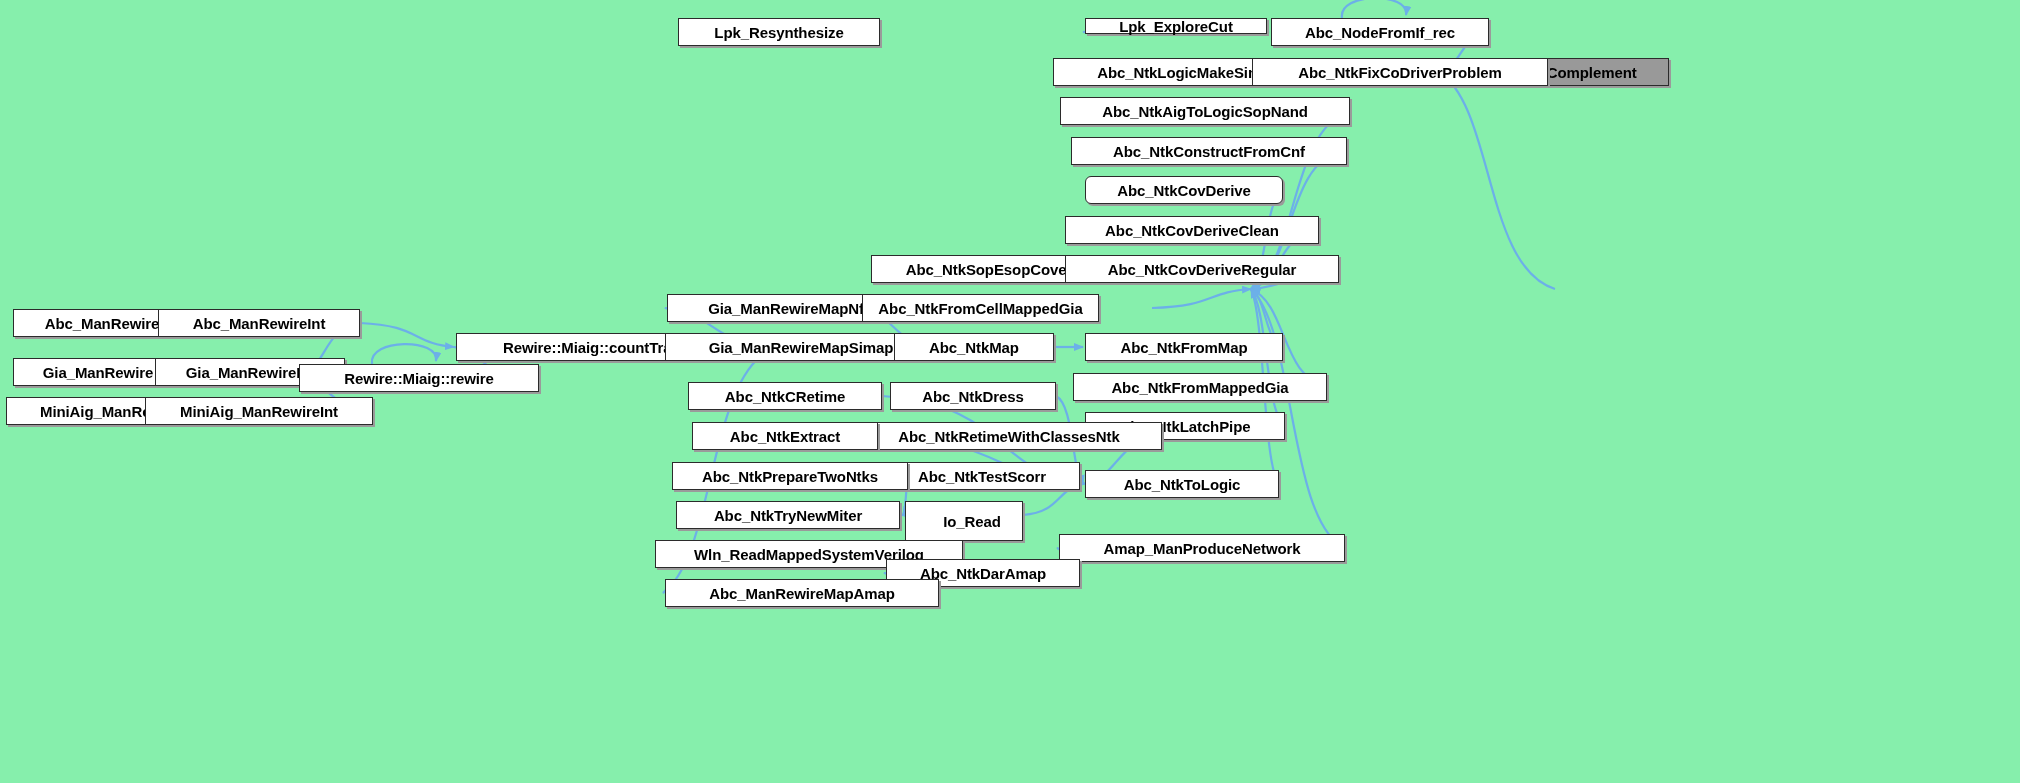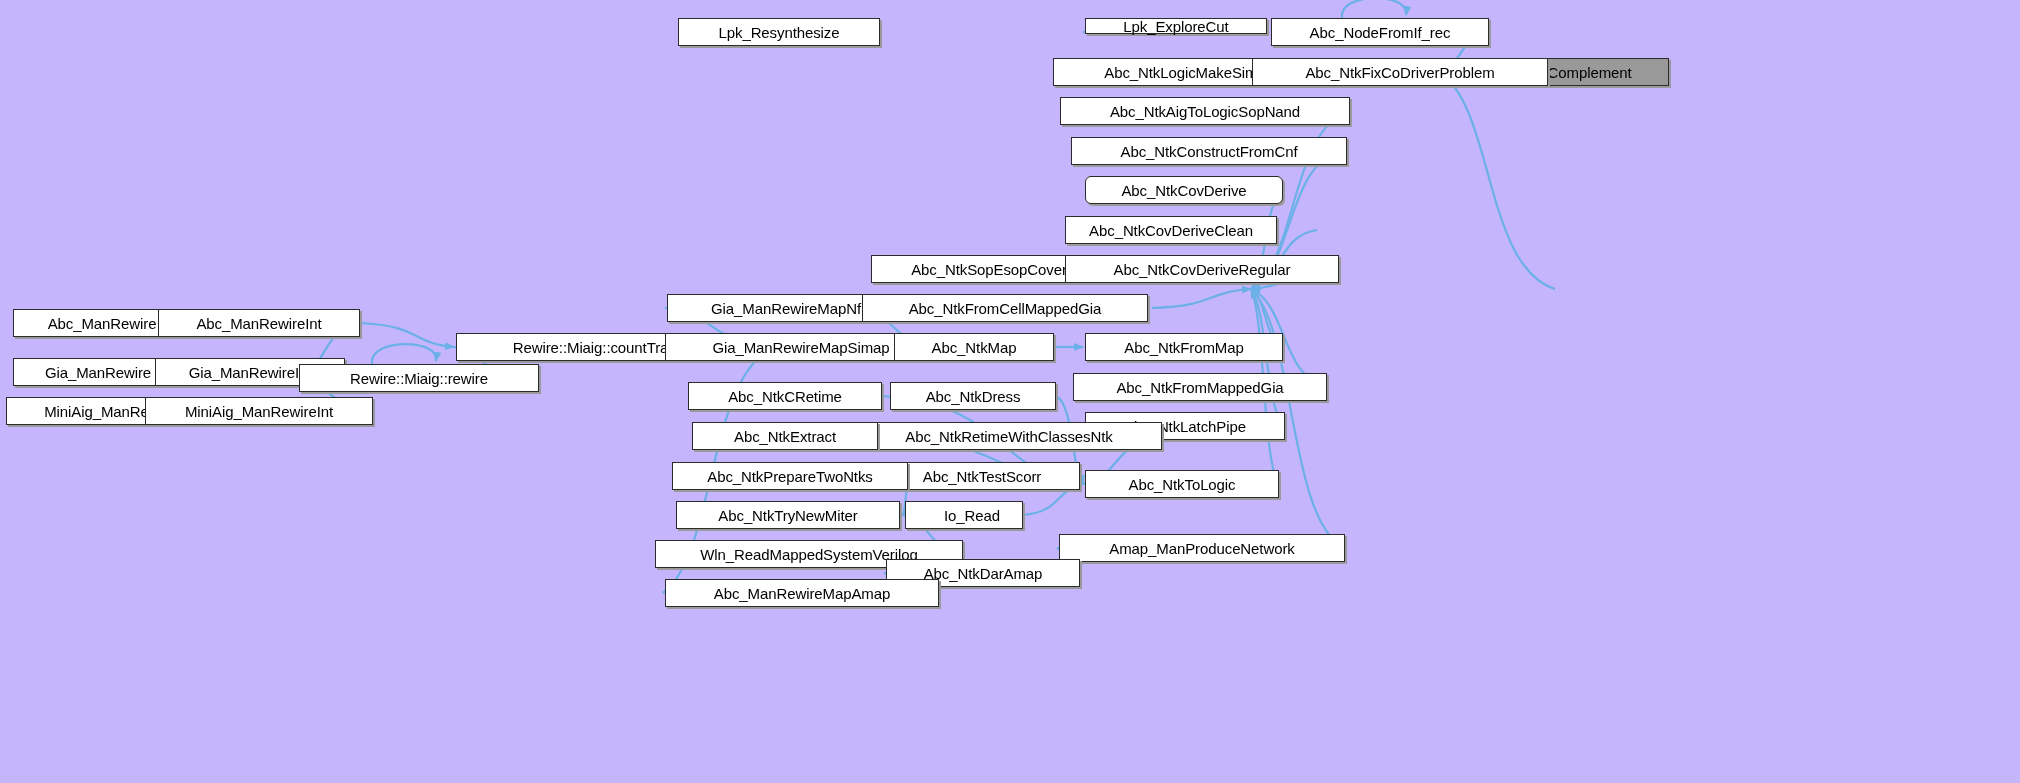--- a/index.html
+++ b/index.html
@@ -4,23 +4,24 @@
 <style>
   html, body {
     margin: 0;
     padding: 0;
     background: #000000;
   }
   #graph-root {
     position: relative;
     width: 2020px;
     height: 783px;
-    background: #c4b5fd;
+    background: #86efac;
     overflow: hidden;
     font-family: "Liberation Sans", sans-serif;
+    font-weight: bold;
   }
   #edge-layer {
     position: absolute;
     left: 0;
     top: 0;
     width: 2020px;
     height: 783px;
     pointer-events: none;
   }
   #node-layer {
@@ -136,33 +137,33 @@
       </div>
       <div class="gnode" style="left: 1060px; top: 97px; width: 290px; height: 28px;">
         <span class="nlabel">Abc_NtkAigToLogicSopNand</span>
       </div>
       <div class="gnode" style="left: 1065px; top: 137px; width: 276px; height: 28px; margin-left: 6px;">
         <span class="nlabel">Abc_NtkConstructFromCnf</span>
       </div>
       <div class="gnode" style="left: 1085px; top: 176px; width: 198px; height: 28px; border-radius: 6px;">
         <span class="nlabel">Abc_NtkCovDerive</span>
       </div>
-      <div class="gnode" style="left: 1065px; top: 216px; width: 212px; height: 28px;">
+      <div class="gnode" style="left: 1065px; top: 216px; width: 254px; height: 28px;">
         <span class="nlabel">Abc_NtkCovDeriveClean</span>
       </div>
       <div class="gnode" style="left: 871px; top: 255px; width: 236px; height: 28px;">
         <span class="nlabel">Abc_NtkSopEsopCover</span>
       </div>
       <div class="gnode" style="left: 1065px; top: 255px; width: 274px; height: 28px;">
         <span class="nlabel">Abc_NtkCovDeriveRegular</span>
       </div>
       <div class="gnode" style="left: 667px; top: 294px; width: 238px; height: 28px;">
         <span class="nlabel">Gia_ManRewireMapNf</span>
       </div>
-      <div class="gnode" style="left: 862px; top: 294px; width: 286px; height: 28px;">
+      <div class="gnode" style="left: 862px; top: 294px; width: 237px; height: 28px;">
         <span class="nlabel">Abc_NtkFromCellMappedGia</span>
       </div>
       <div class="gnode" style="left: 13px; top: 309px; width: 178px; height: 28px;">
         <span class="nlabel">Abc_ManRewire</span>
       </div>
       <div class="gnode" style="left: 158px; top: 309px; width: 202px; height: 28px;">
         <span class="nlabel">Abc_ManRewireInt</span>
       </div>
       <div class="gnode" style="left: 456px; top: 333px; width: 320px; height: 28px;">
         <span class="nlabel">Rewire::Miaig::countTransistors</span>
@@ -214,21 +215,21 @@
       </div>
       <div class="gnode" style="left: 672px; top: 462px; width: 236px; height: 28px;">
         <span class="nlabel">Abc_NtkPrepareTwoNtks</span>
       </div>
       <div class="gnode" style="left: 1085px; top: 470px; width: 194px; height: 28px;">
         <span class="nlabel">Abc_NtkToLogic</span>
       </div>
       <div class="gnode" style="left: 676px; top: 501px; width: 224px; height: 28px;">
         <span class="nlabel">Abc_NtkTryNewMiter</span>
       </div>
-      <div class="gnode" style="left: 905px; top: 501px; width: 118px; height: 28px; padding-left: 16px;">
+      <div class="gnode" style="left: 905px; top: 501px; width: 118px; height: 40px; padding-left: 16px;">
         <span class="nlabel">Io_Read</span>
       </div>
       <div class="gnode" style="left: 1059px; top: 534px; width: 286px; height: 28px;">
         <span class="nlabel">Amap_ManProduceNetwork</span>
       </div>
       <div class="gnode" style="left: 655px; top: 540px; width: 308px; height: 28px;">
         <span class="nlabel">Wln_ReadMappedSystemVerilog</span>
       </div>
       <div class="gnode" style="left: 886px; top: 559px; width: 194px; height: 28px;">
         <span class="nlabel">Abc_NtkDarAmap</span>

